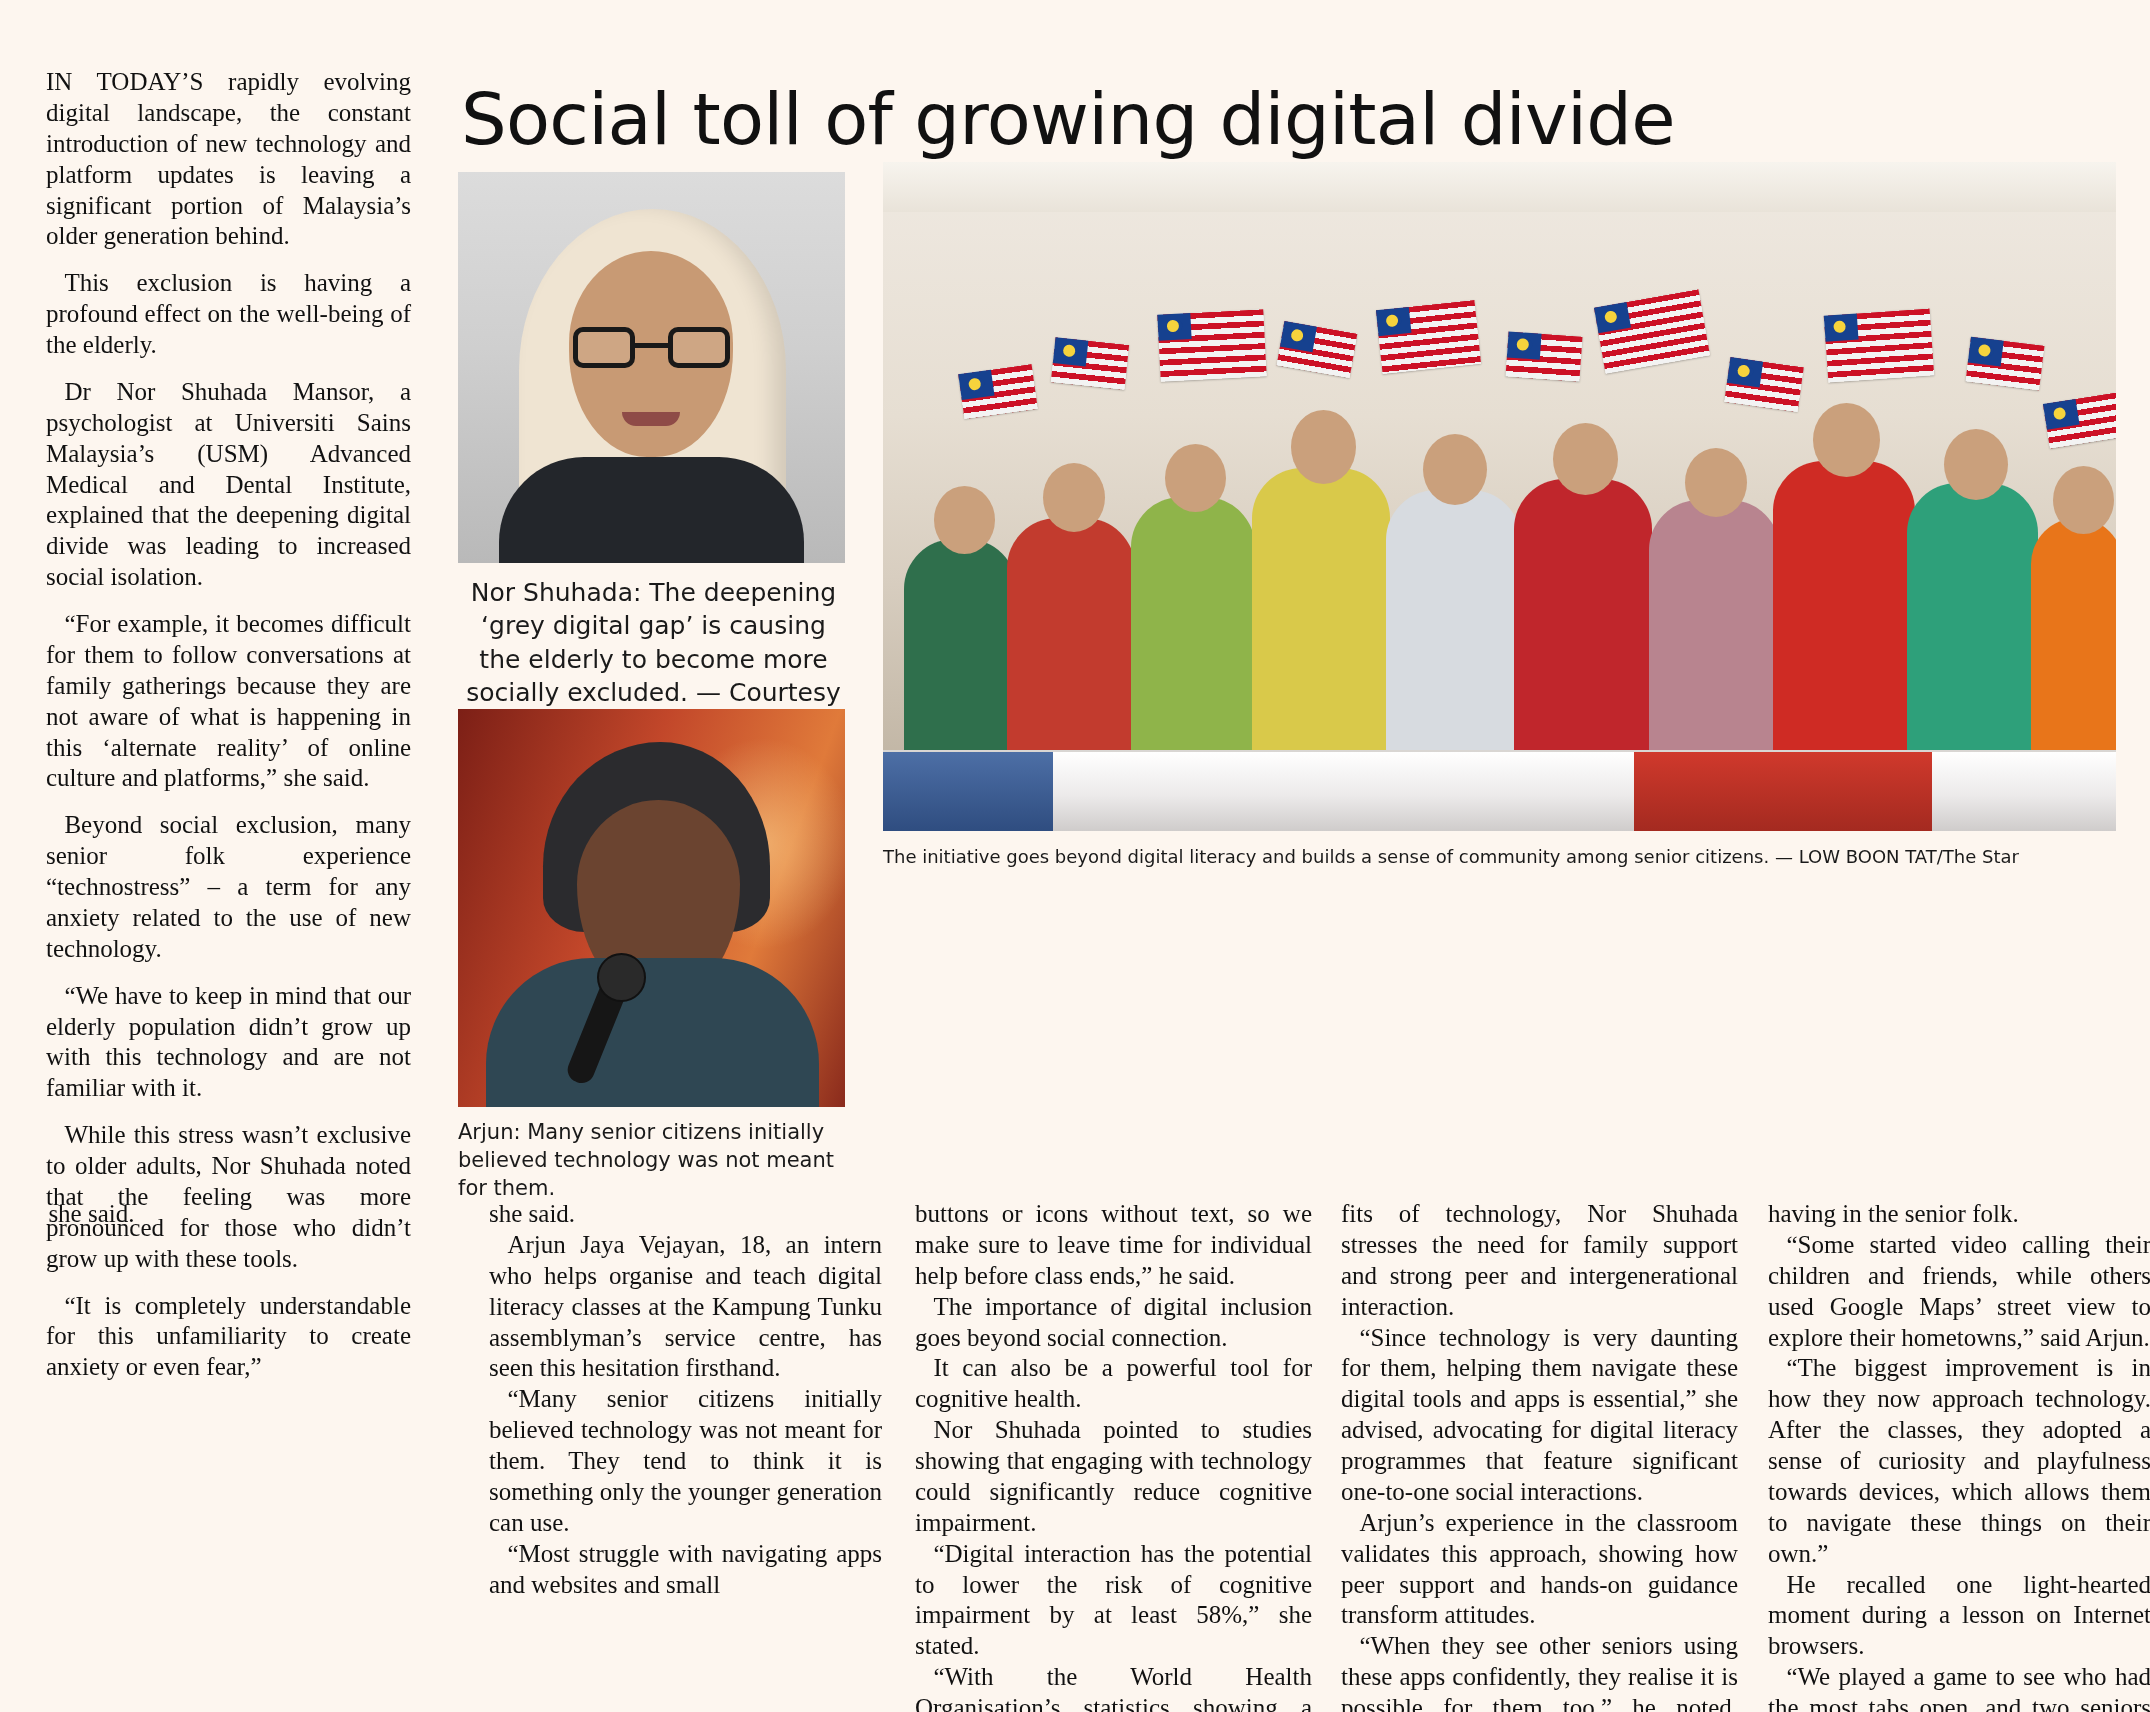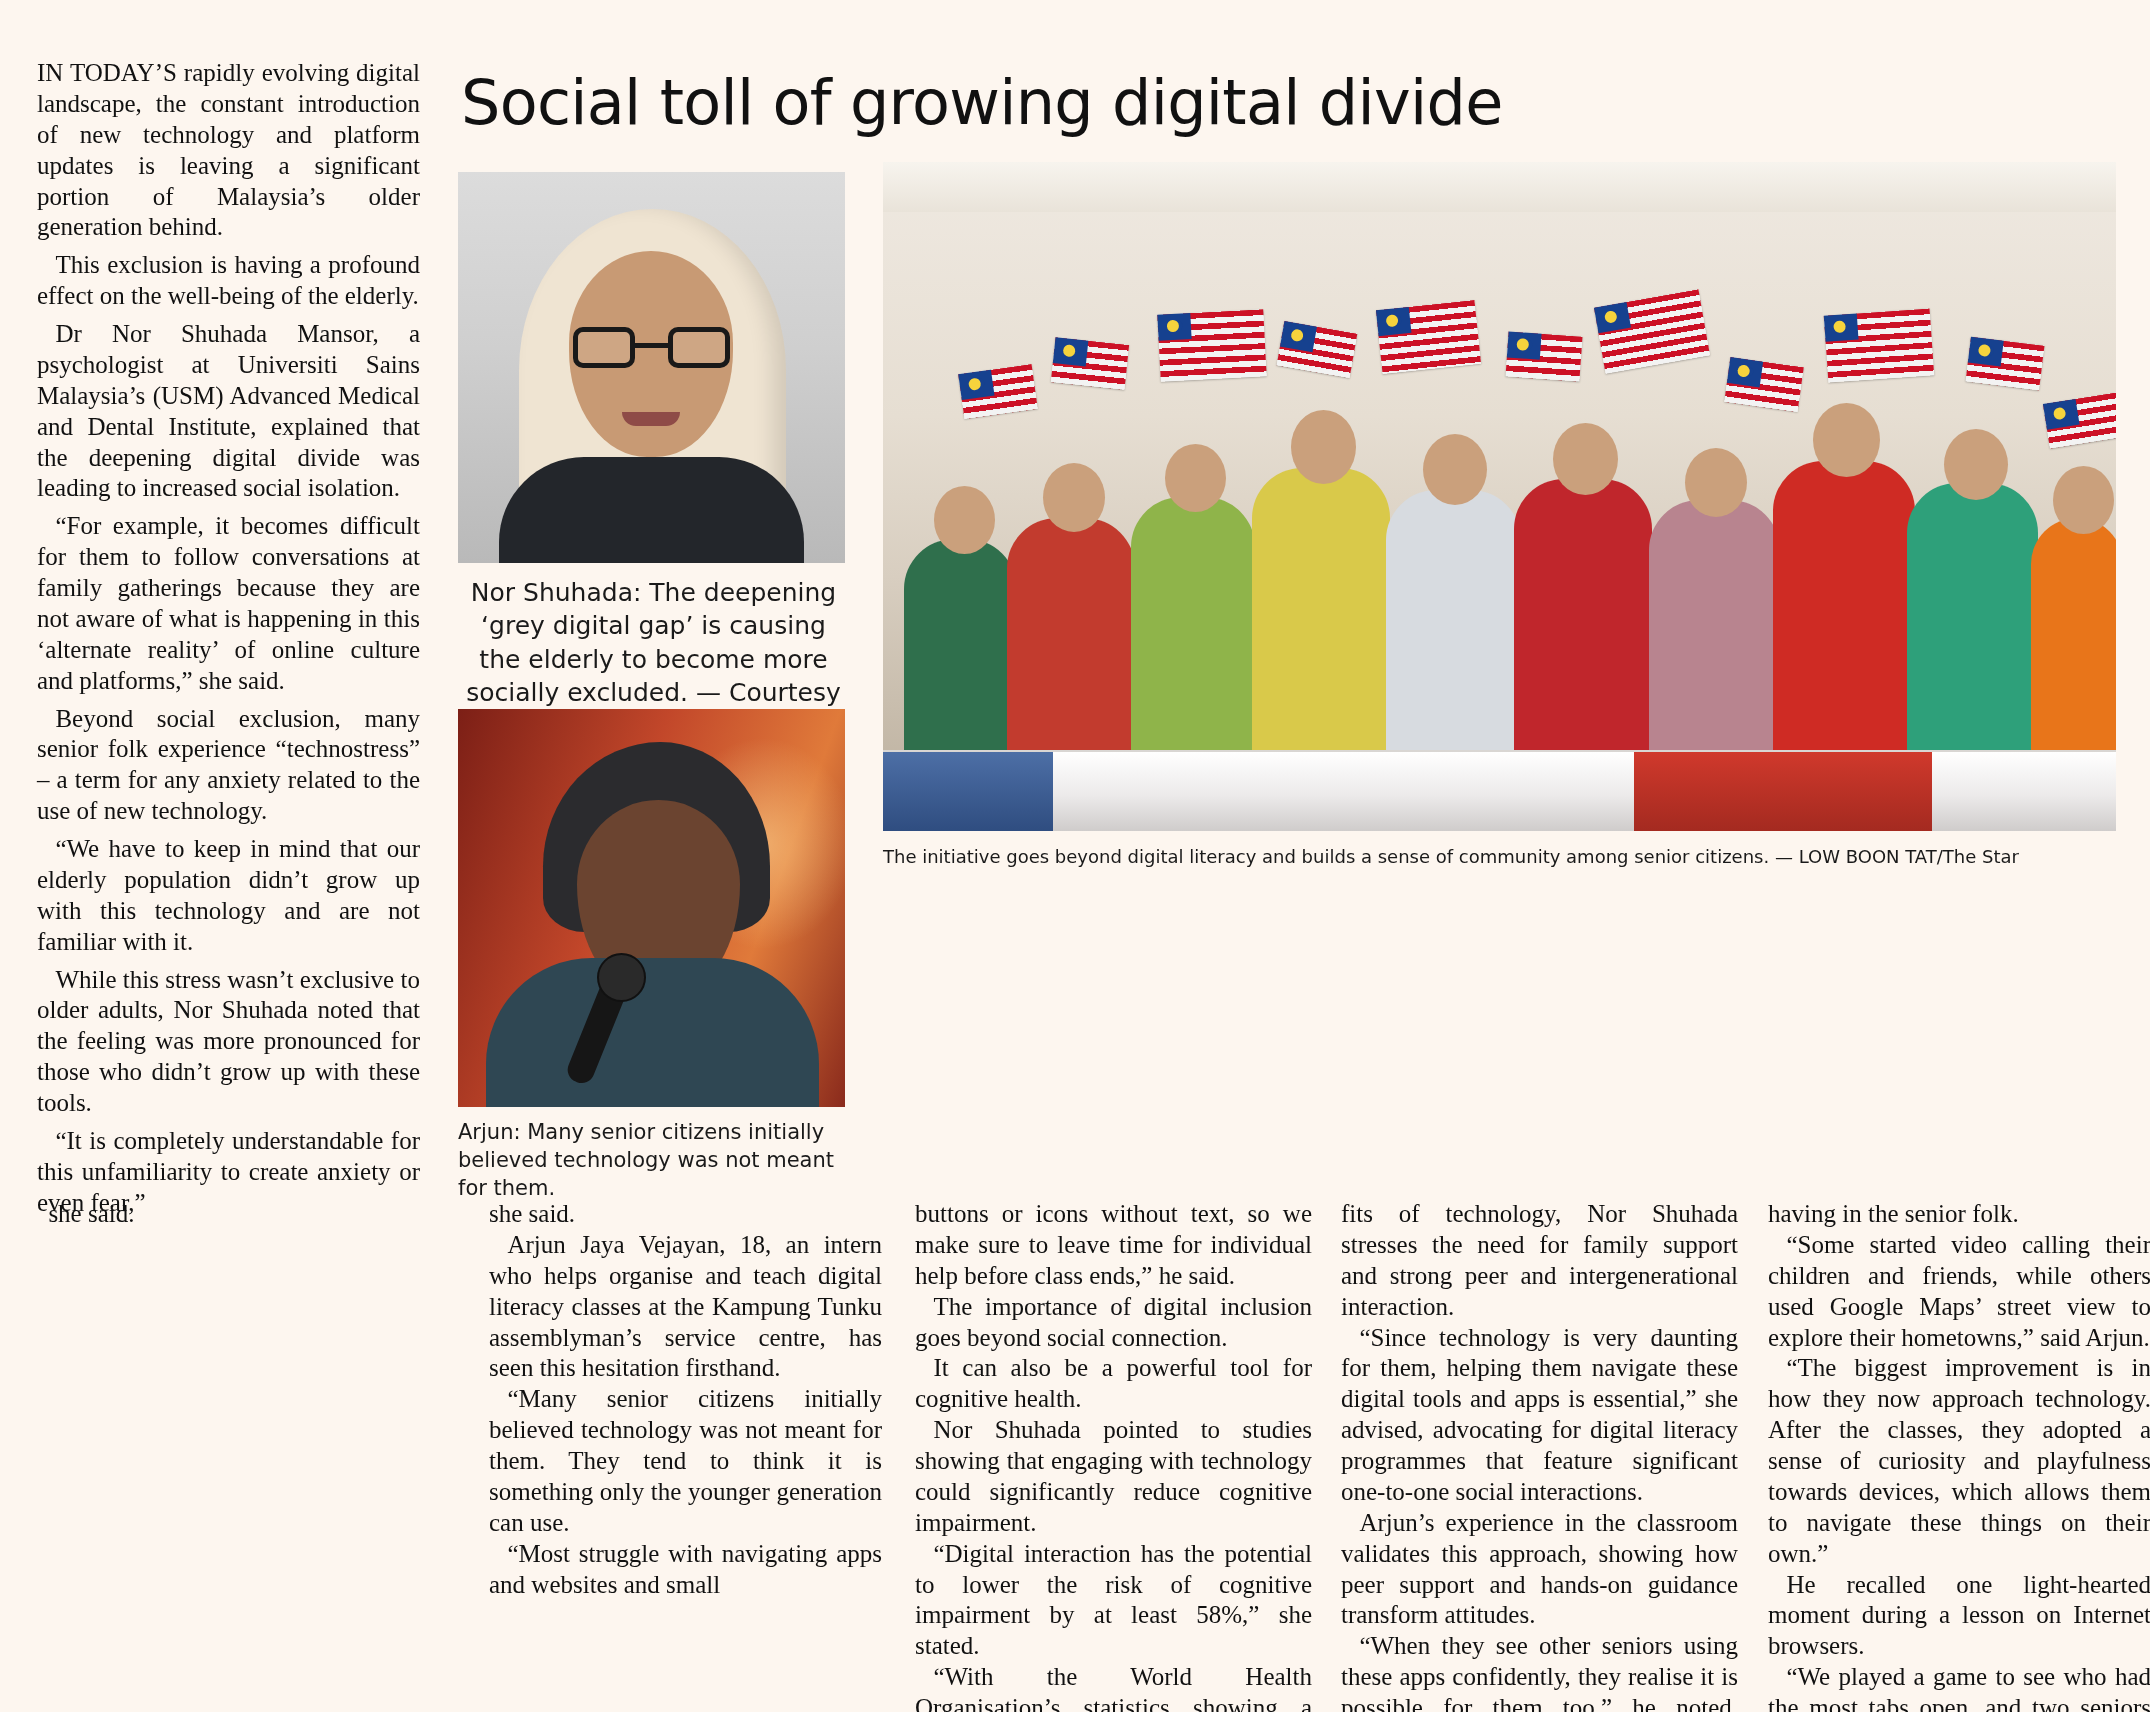--- a/index.html
+++ b/index.html
@@ -20,43 +20,43 @@
     height: 1713px;
     background: #fdf6ef;
     box-sizing: border-box;
     padding: 39px 34px 21px 34px;
   }
 
   
   .headline {
     position: absolute;
     left: 461px;
-    top: 28px;
+    top: 34px;
     width: 1645px;
     font-family: "DejaVu Sans", sans-serif;
     font-weight: 400;
-    font-size: 62px;
+    font-size: 72px;
     line-height: 1.05;
     letter-spacing: -0.7px;
     color: #111;
   }
 
   
   .intro-col {
     position: absolute;
     left: 30px;
     top: 51px;
     width: 397px;
     font-size: 25px;
     line-height: 1.235;
     text-align: justify;
     hyphens: auto;
   }
   .intro-col p {
-    margin: 7px;
+    margin: 16px;
     text-indent: 18.4px;
   }
   .intro-col p.first {
     text-indent: 0;
   }
 
   
   .portrait1 {
     position: absolute;
     left: 458px;

